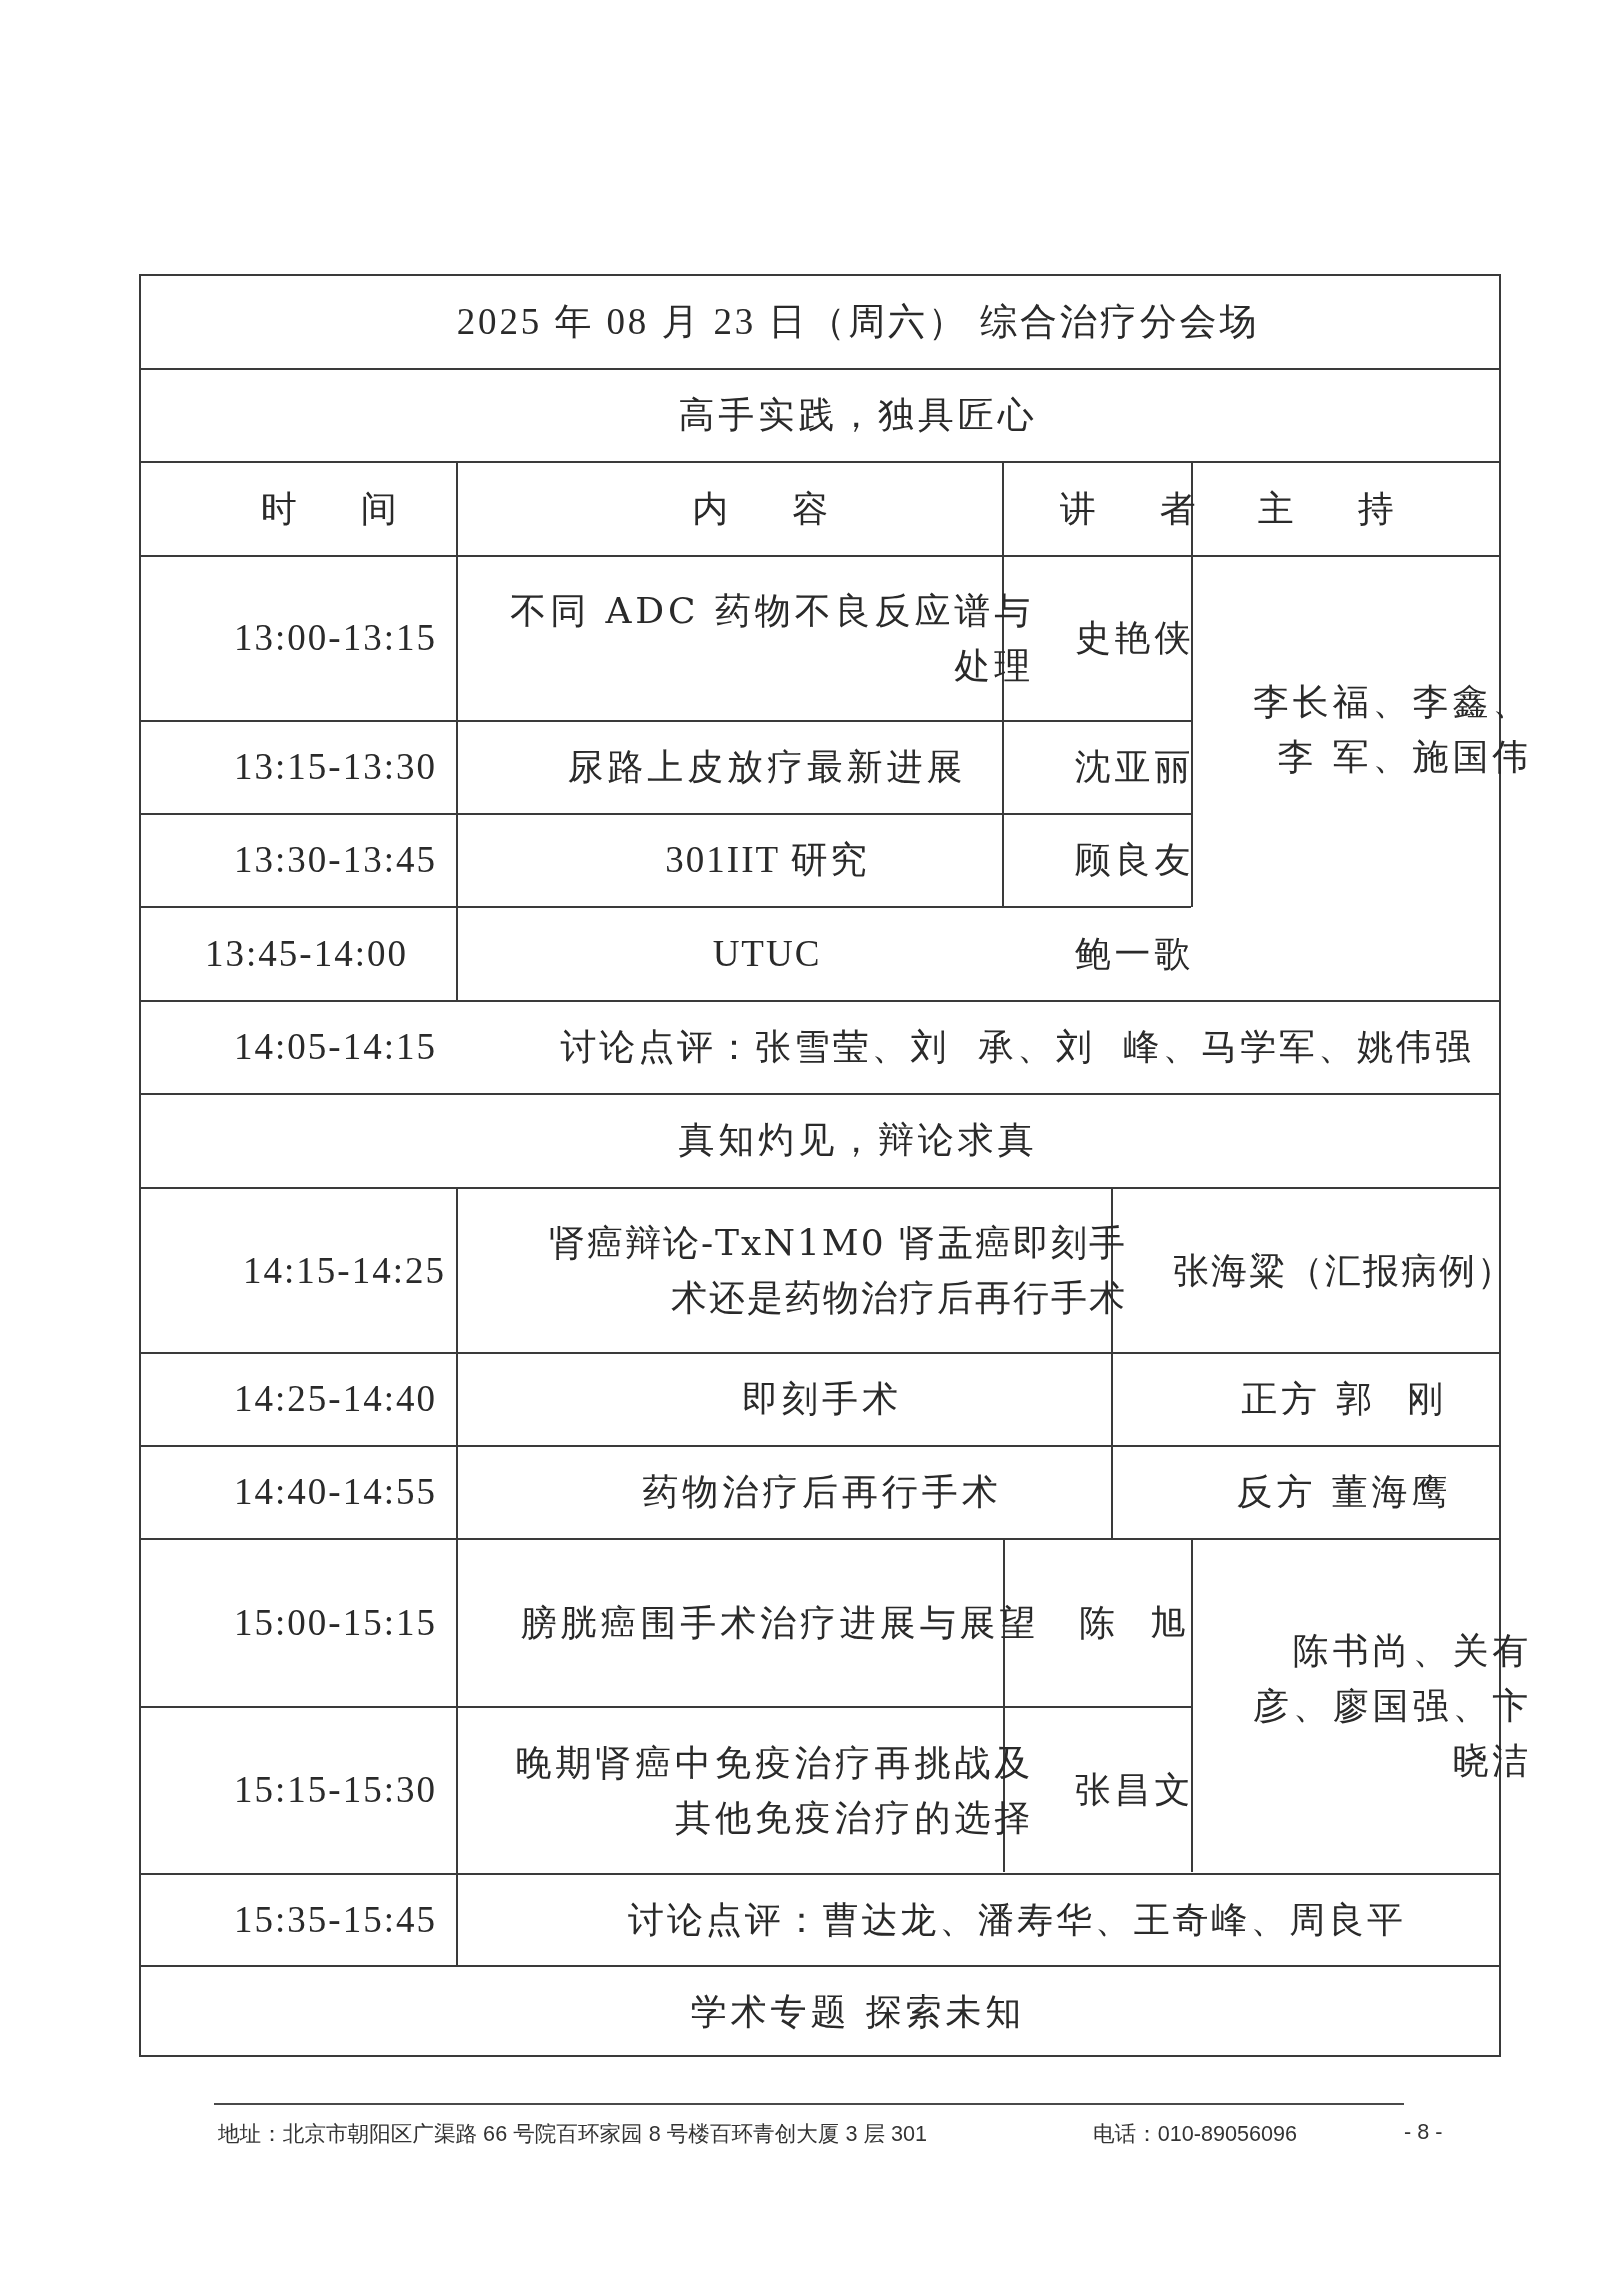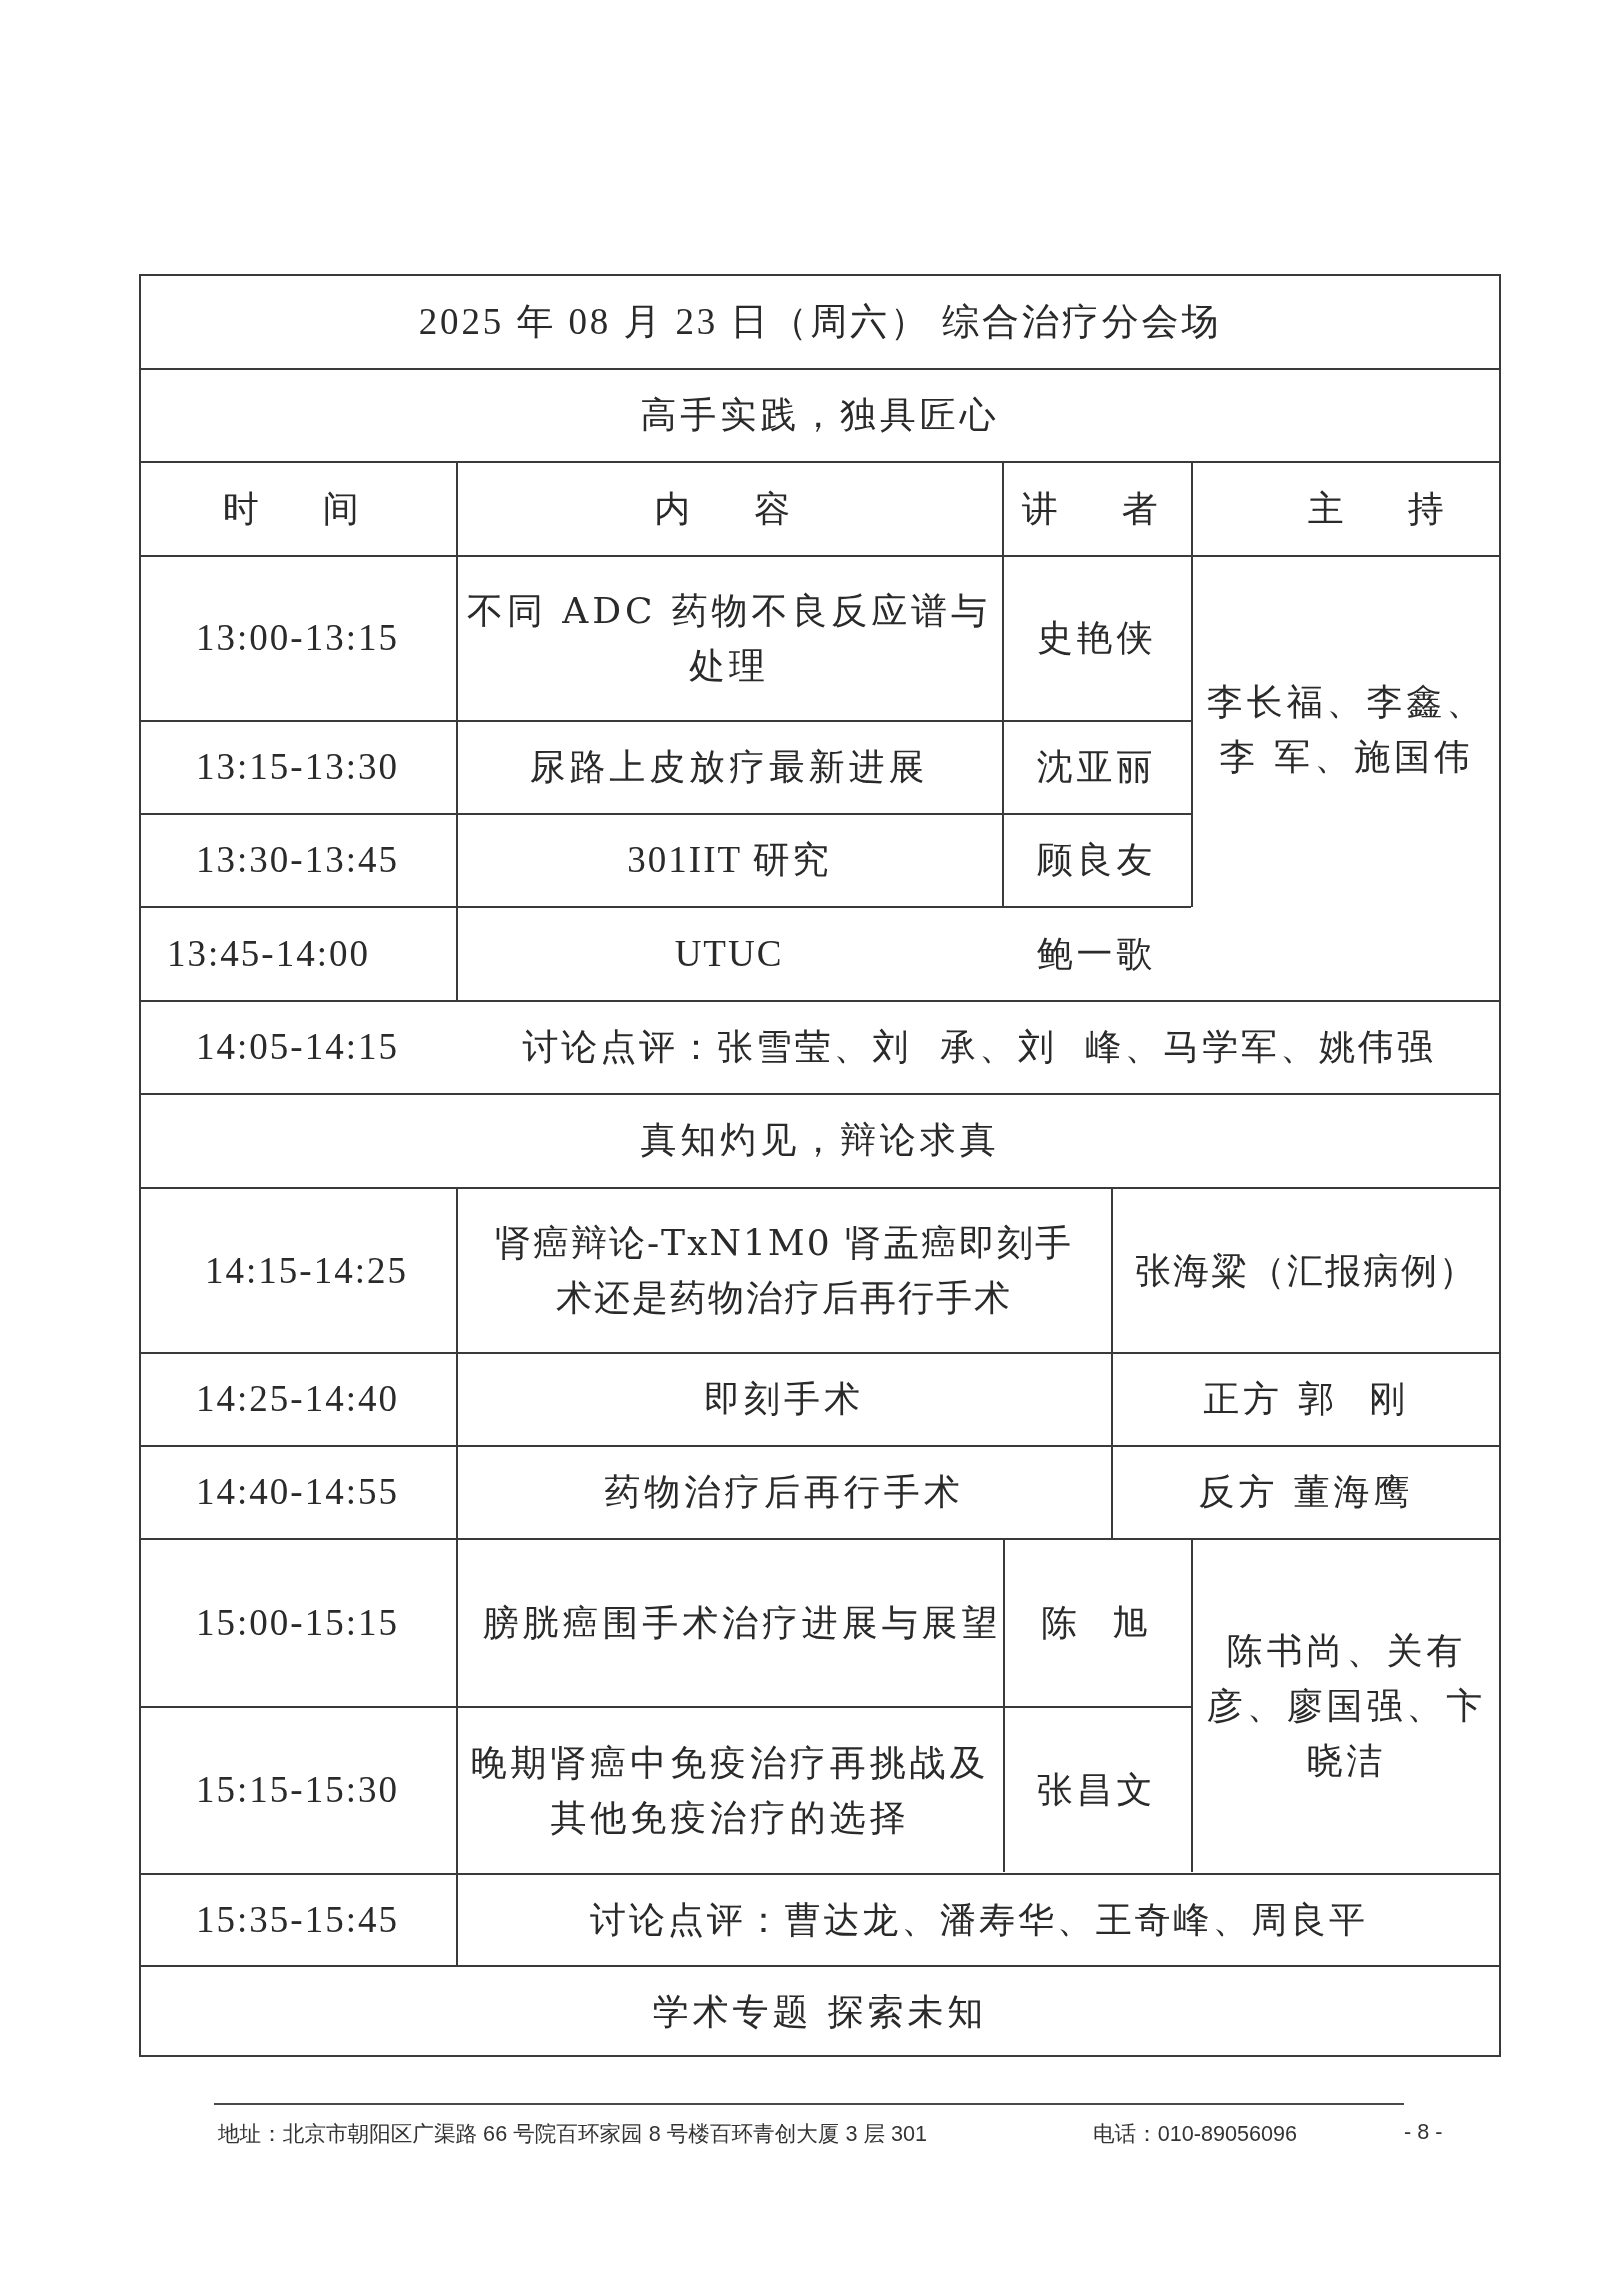--- a/index.html
+++ b/index.html
@@ -1,22 +1,22 @@
 <!DOCTYPE html>
 <html><head>
 <meta charset="utf-8">
 <style>
   html,body{margin:0;padding:0;background:#ffffff;}
   body{width:1621px;height:2294px;position:relative;overflow:hidden;
        font-family:"DejaVu Serif","Liberation Serif",serif;color:#2a2a2a;}
   .tbl{position:absolute;left:139px;top:274px;width:1362px;}
   .row{position:absolute;left:0;width:1362px;box-sizing:border-box;}
   .cell{position:absolute;top:0;height:100%;box-sizing:border-box;
-        display:flex;align-items:center;justify-content:center;text-align:center;
-        font-size:36px;line-height:55px;letter-spacing:3.9px;padding:0 3.9px;}
+        display:flex;align-items:center;justify-content:center;text-align:right;
+        font-size:36px;line-height:55px;letter-spacing:3.9px;padding:0 3.9px;margin-left:38px;}
   .hl{position:absolute;left:0;width:1362px;height:0;border-top:2px solid #3a3a3a;}
   .vl{position:absolute;width:0;border-left:2px solid #3a3a3a;}
   .mono{font-family:"Liberation Serif","DejaVu Serif",serif;letter-spacing:2px;font-size:37px;}
   .footer-line{position:absolute;left:214px;top:2103px;width:1190px;height:0;border-top:2px solid #4a4a4a;}
   .footer{position:absolute;top:2119px;font-family:"Liberation Sans","DejaVu Sans",sans-serif;
           font-size:21.6px;color:#333;white-space:nowrap;}
 </style>
 </head>
 <body>
 
@@ -53,21 +53,21 @@
   </div>
 
   <div class="row" style="top:94px;height:93px">
     <div class="cell" style="left:0;width:1362px">高手实践，独具匠心</div>
   </div>
 
   <div class="row" style="top:187px;height:94px">
     <div class="cell" style="left:0;width:317px;white-space:pre;letter-spacing:13.7px">时  间</div>
     <div class="cell" style="left:317px;width:546px;white-space:pre;letter-spacing:13.7px">内  容</div>
     <div class="cell" style="left:863px;width:189px;white-space:pre;letter-spacing:13.7px">讲  者</div>
-    <div class="cell" style="left:1088px;width:311px;white-space:pre;letter-spacing:13.7px">主  持</div>
+    <div class="cell" style="left:1000px;width:311px;white-space:pre;letter-spacing:13.7px">主  持</div>
   </div>
 
   <div class="row" style="top:281px;height:165px">
     <div class="cell mono" style="left:0;width:317px">13:00-13:15</div>
     <div class="cell" style="left:317px;width:546px;padding:0 5.9px">不同 ADC 药物不良反应谱与处理</div>
     <div class="cell" style="left:863px;width:189px">史艳侠</div>
   </div>
   <div class="row" style="top:446px;height:93px">
     <div class="cell mono" style="left:0;width:317px">13:15-13:30</div>
     <div class="cell" style="left:317px;width:546px">尿路上皮放疗最新进展</div>

